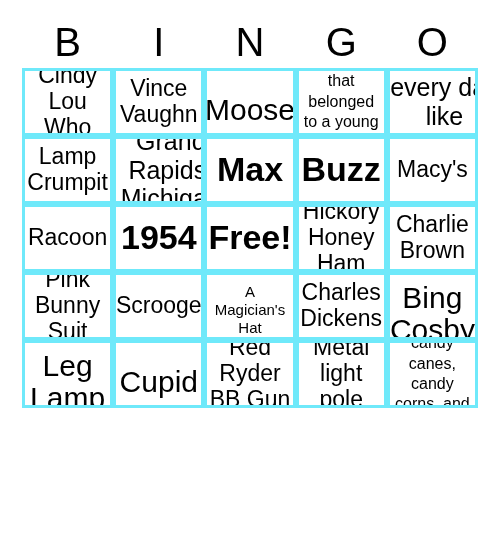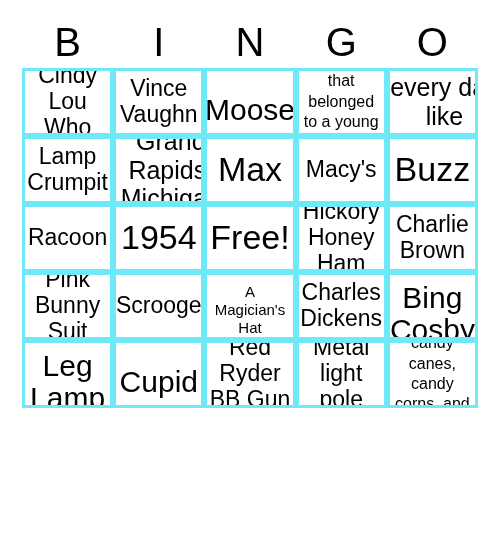--- a/index.html
+++ b/index.html
@@ -66,21 +66,21 @@
     padding: 1px 2px;
     box-sizing: border-box;
   }
   .cell span {
     display: block;
     line-height: 1.1;
     word-wrap: break-word;
     hyphens: none;
   }
   
-  .sz-xl  span { font-size: 34px; line-height: 1.05; }
+  .sz-xl  span { font-size: 34px; line-height: 1.05; font-weight: bold; }
   .sz-lg  span { font-size: 30px; line-height: 1.07; margin-top: 16px; }
   .sz-md  span { font-size: 23px; line-height: 1.12; }
   .sz-sm  span { font-size: 25px; line-height: 1.15; padding-left: 24px; }
   .sz-xs  span { font-size: 15px; line-height: 1.2; margin-top: 7px;  }
   .sz-xxs span { font-size: 16px; line-height: 1.28; }
 </style>
 </head>
 <body style="background: rgb(255, 255, 255); color: rgb(0, 0, 0);">
 
 <div id="card">
@@ -112,25 +112,25 @@
 
     <div class="cell sz-md">
         <span>Lamp Crumpit</span>
       </div>
     <div class="cell sz-sm">
         <span>Grand Rapids, Michigan</span>
       </div>
     <div class="cell sz-xl">
         <span>Max</span>
       </div>
+    <div class="cell sz-xl">
+        <span>Buzz</span>
+      </div>
     <div class="cell sz-md">
         <span>Macy's</span>
-      </div>
-    <div class="cell sz-xl">
-        <span>Buzz</span>
       </div>
 
     <div class="cell sz-md">
         <span>Racoon</span>
       </div>
     <div class="cell sz-xl">
         <span>1954</span>
       </div>
     <div class="cell sz-xl">
         <span>Free!</span>

